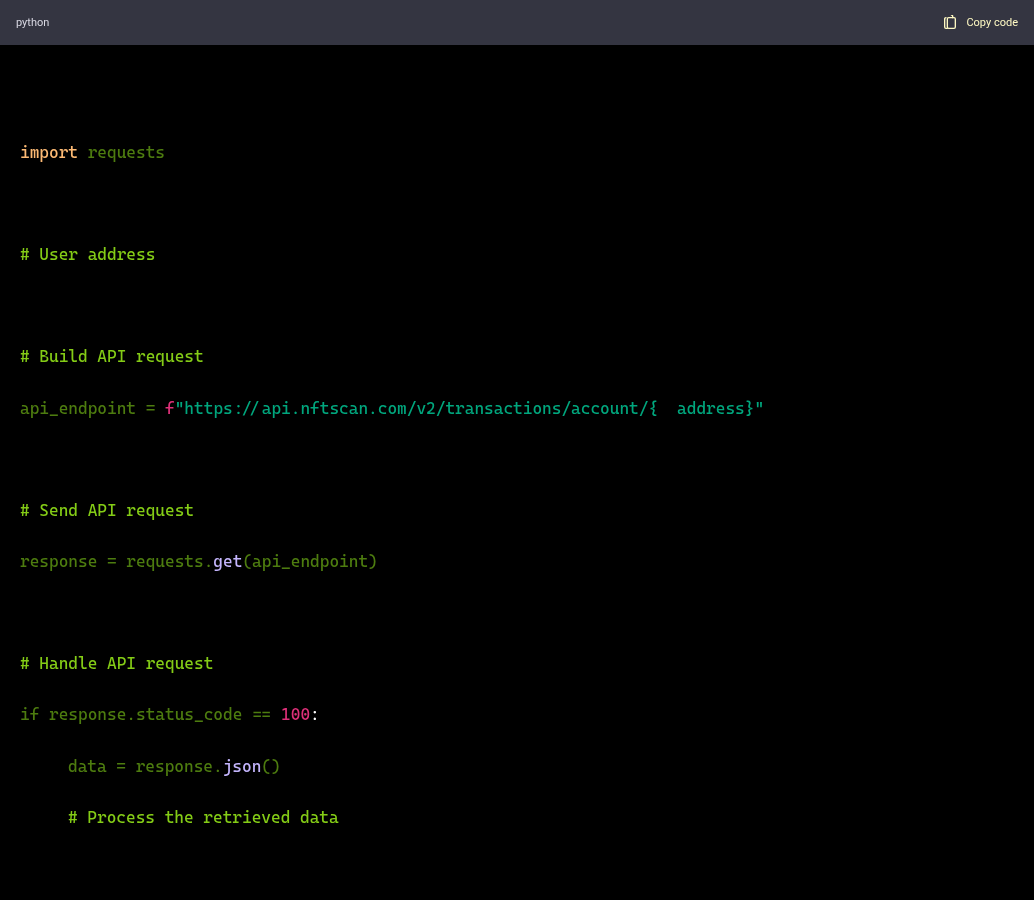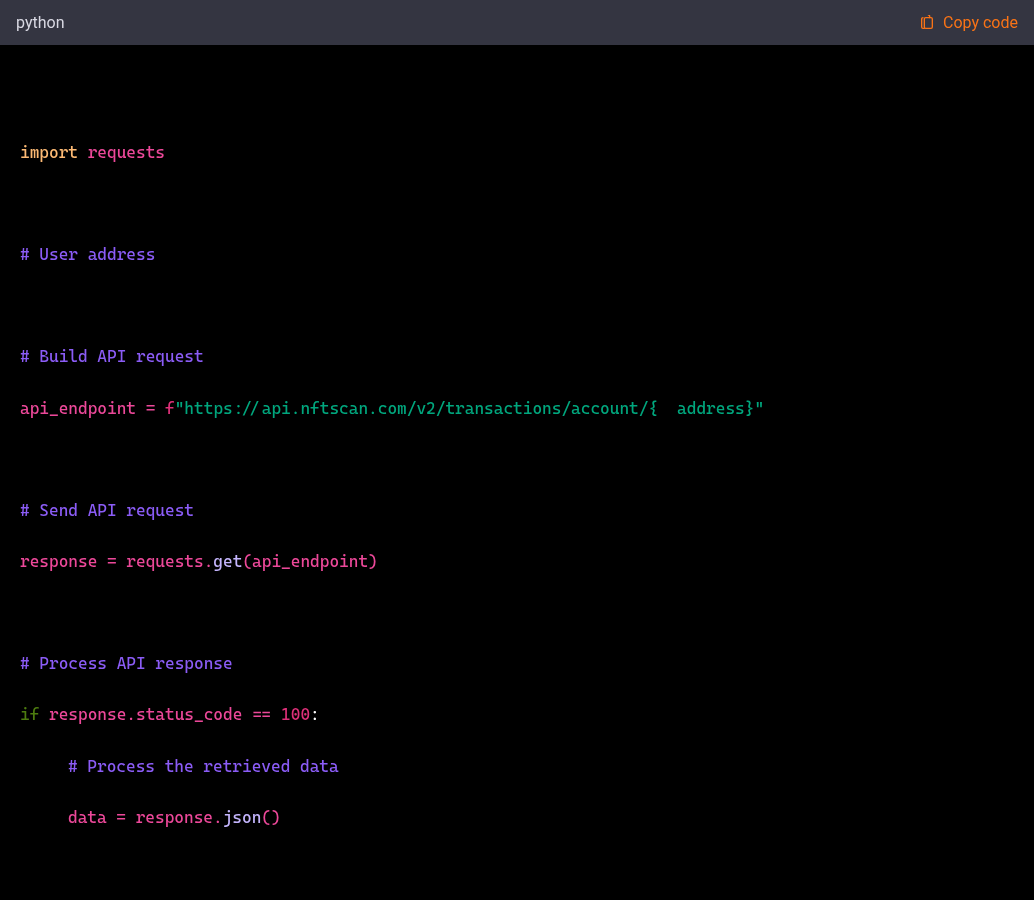--- a/index.html
+++ b/index.html
@@ -16,50 +16,50 @@
   }
   .header {
     background: #343541;
     height: 45px;
     display: flex;
     align-items: center;
     justify-content: space-between;
     padding: 0 16px;
     color: #d9d9e3;
     font-family: -apple-system, BlinkMacSystemFont, 'Segoe UI', Roboto, sans-serif;
-    font-size: 16px;
+    font-size: 11px;
   }
   .copy-btn {
     display: flex;
     align-items: center;
     gap: 8px;
     cursor: pointer;
-    color: #f97316;
+    color: #fef9c3;
     text-align: center;
   }
   .copy-icon {
     width: 16px;
     height: 16px;
   }
   .code-area {
     padding: 18px 20px;
     font-size: 16.5px;
     line-height: 1.55;
     color: #ffffff;
     white-space: pre;
     font-weight: 500;
   }
   .line {
     min-height: 25.6px;
   }
   .indent1 { padding-left: 48px; }
   .kw-import { color: #fdba74; }
   .kw-blue { color: #4d7c0f; }
-  .ident { color: #ec4899; }
-  .comment { color: #8b5cf6; }
+  .ident { color: #4d7c0f; }
+  .comment { color: #84cc16; }
   .string { color: #00a67d; }
   .fstring-prefix { color: #df3079; }
   .fstring-brace { color: #00a67d; }
   .fstring-interp { color: #00a67d; margin-left: 19px; }
   .number { color: #df3079; }
   .func-call { color: #c4b5fd; }
   .colon { color: #ffffff; }
 </style>
 </head>
 <body>
@@ -82,23 +82,23 @@
 <div class="line"><span class="kw-import">import</span><span class="ident"> requests</span></div>
 <div class="line">​</div>
 <div class="line"><span class="comment"># User address</span></div>
 <div class="line">​</div>
 <div class="line"><span class="comment"># Build API request</span></div>
 <div class="line"><span class="ident">api_endpoint = </span><span class="fstring-prefix">f</span><span class="string">"https://api.nftscan.com/v2/transactions/account/</span><span class="fstring-brace">{</span><span class="fstring-interp">address</span><span class="fstring-brace">}</span><span class="string">"</span></div>
 <div class="line">​</div>
 <div class="line"><span class="comment"># Send API request</span></div>
 <div class="line"><span class="ident">response = requests.</span><span class="func-call">get</span><span class="ident">(api_endpoint)</span></div>
 <div class="line">​</div>
-<div class="line"><span class="comment"># Process API response</span></div>
+<div class="line"><span class="comment"># Handle API request</span></div>
 <div class="line"><span class="kw-blue">if</span><span class="ident"> response.status_code == </span><span class="number">100</span><span class="colon">:</span></div>
+<div class="line indent1"><span class="ident">data = response.</span><span class="func-call">json</span><span class="ident">()</span></div>
 <div class="line indent1"><span class="comment"># Process the retrieved data</span></div>
-<div class="line indent1"><span class="ident">data = response.</span><span class="func-call">json</span><span class="ident">()</span></div>
 
 
 
 
 
 
 </div>
 
 </body></html>

